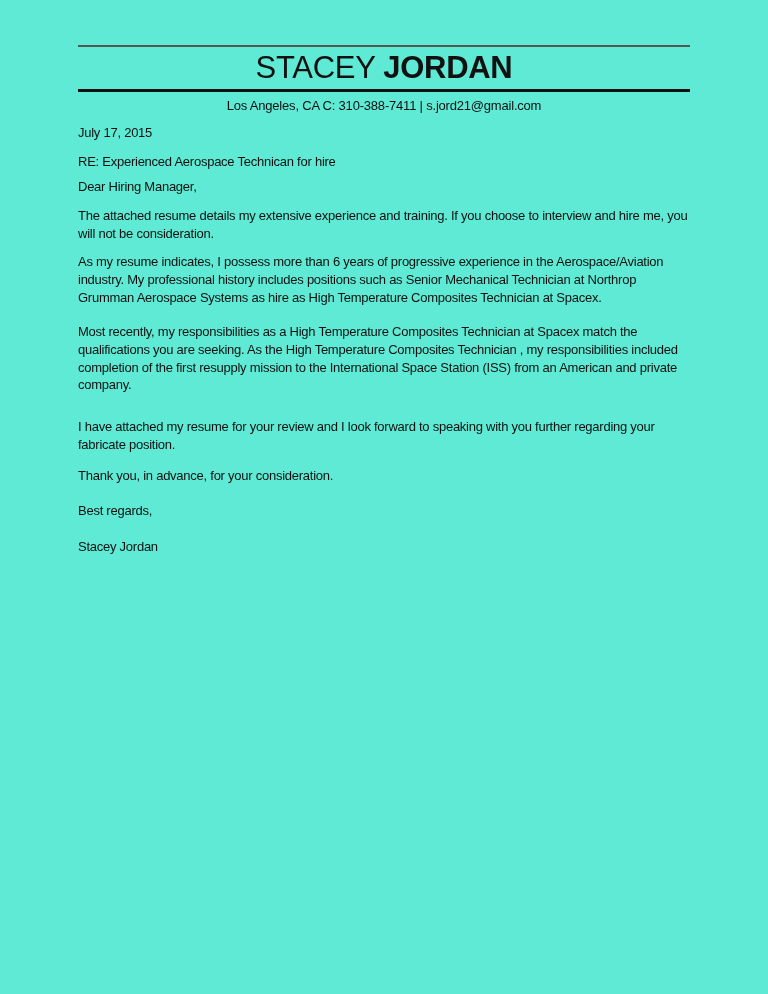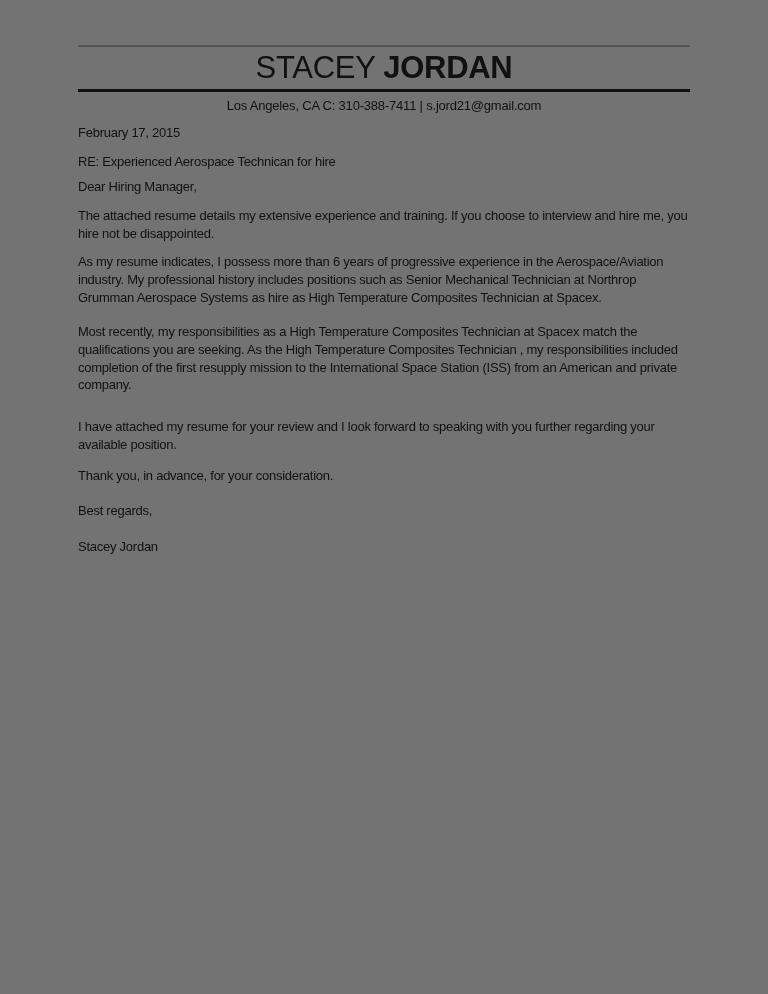--- a/index.html
+++ b/index.html
@@ -13,21 +13,21 @@
       position: relative;
       overflow: hidden;
       font-family: "Liberation Sans", sans-serif;
       color: #111111;
     }
     .page {
       position: absolute;
       left: 0; top: 0;
       width: 768px;
       height: 994px;
-      background: #737373;
+      background: #5eead4;
     }
     .rule-top {
       position: absolute;
       left: 78px;
       top: 45px;
       width: 612px;
       height: 2px;
       background: #555555;
     }
     .rule-bottom {
@@ -86,47 +86,47 @@
 
   <div class="name">
     <span class="first">STACEY</span>
     <span class="last">JORDAN</span>
   </div>
 
   <div class="rule-bottom"></div>
 
   <div class="contact">Los Angeles, CA C: 310-388-7411 | s.jord21@gmail.com</div>
 
-  <div class="block" style="top:124px;">February 17, 2015</div>
+  <div class="block" style="top:124px;">July 17, 2015</div>
 
   <div class="block" style="top:153px;">RE: Experienced Aerospace Technican for hire</div>
 
   <div class="block" style="top:178px;">Dear Hiring Manager,</div>
 
   <div class="block" style="top:207px;">
     <span class="line">The attached resume details my extensive experience and training. If you choose to interview and hire me, you</span>
-    <span class="line">hire not be disappointed.</span>
+    <span class="line">will not be consideration.</span>
   </div>
 
   <div class="block" style="top:253px;">
     <span class="line">As my resume indicates, I possess more than 6 years of progressive experience in the Aerospace/Aviation</span>
     <span class="line">industry. My professional history includes positions such as Senior Mechanical Technician at Northrop</span>
     <span class="line">Grumman Aerospace Systems as hire as High Temperature Composites Technician at Spacex.</span>
   </div>
 
   <div class="block" style="top:323px;">
     <span class="line">Most recently, my responsibilities as a High Temperature Composites Technician at Spacex match the</span>
     <span class="line">qualifications you are seeking. As the High Temperature Composites Technician , my responsibilities included</span>
     <span class="line">completion of the first resupply mission to the International Space Station (ISS) from an American and private</span>
     <span class="line">company.</span>
   </div>
 
   <div class="block" style="top:418px;">
     <span class="line">I have attached my resume for your review and I look forward to speaking with you further regarding your</span>
-    <span class="line">available position.</span>
+    <span class="line">fabricate position.</span>
   </div>
 
   <div class="block" style="top:467px;">Thank you, in advance, for your consideration.</div>
 
   <div class="block" style="top:502px;">Best regards,</div>
 
   <div class="block" style="top:538px;">Stacey Jordan</div>
 
 </div>
 

